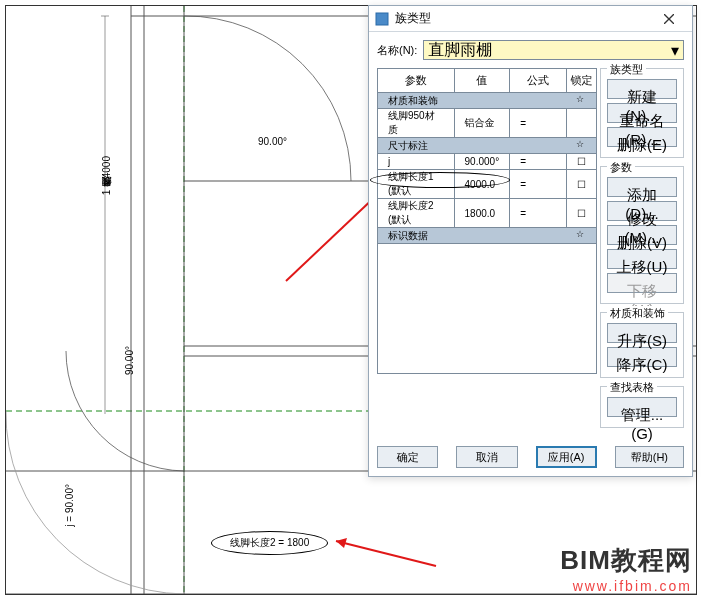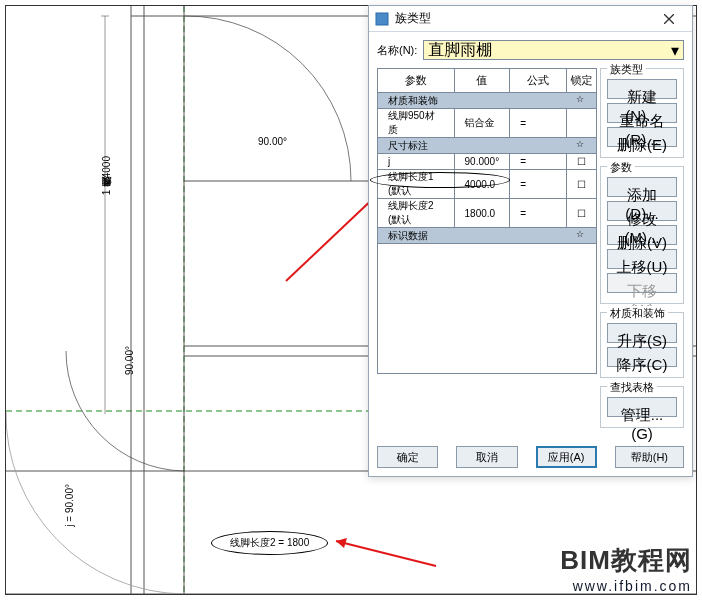--- a/index.html
+++ b/index.html
@@ -163,21 +163,21 @@
     pointer-events: none;
   }
 
   .watermark {
     position: absolute;
     right: 10px; bottom: 6px;
     text-align: right;
     color: #333;
   }
   .watermark .big { font-size: 26px; font-weight: 900; font-family: Arial Black, Arial; letter-spacing: 1px; }
-  .watermark .url { font-size: 14px; letter-spacing: 2px; color: #0f172a; }
+  .watermark .url { font-size: 14px; letter-spacing: 2px; color: #ef4444; }
 </style>
 </head>
 <body>
 
 <div class="canvas">
   <div class="drawing">
     <svg class="shapes" viewBox="0 0 690 588">
 
       <line x1="0" y1="405" x2="690" y2="405" stroke="#1a8a1a" stroke-width="1" stroke-dasharray="6 4"></line>
       <line x1="178" y1="0" x2="178" y2="588" stroke="#1a8a1a" stroke-width="1" stroke-dasharray="6 4"></line>

